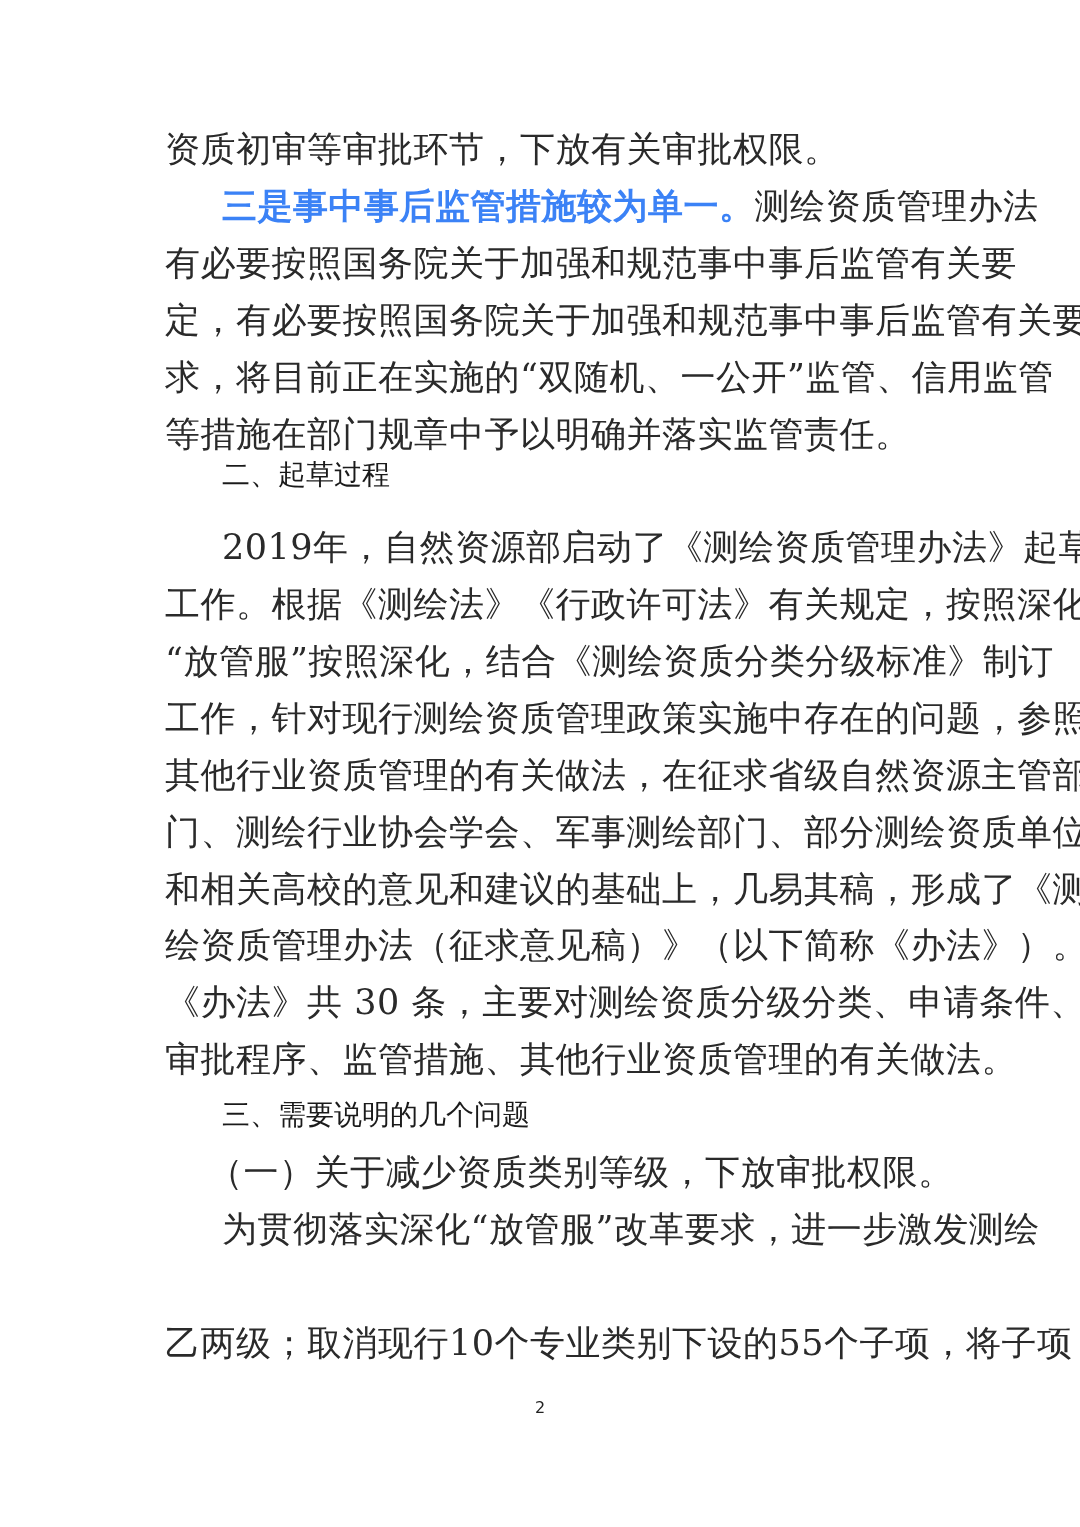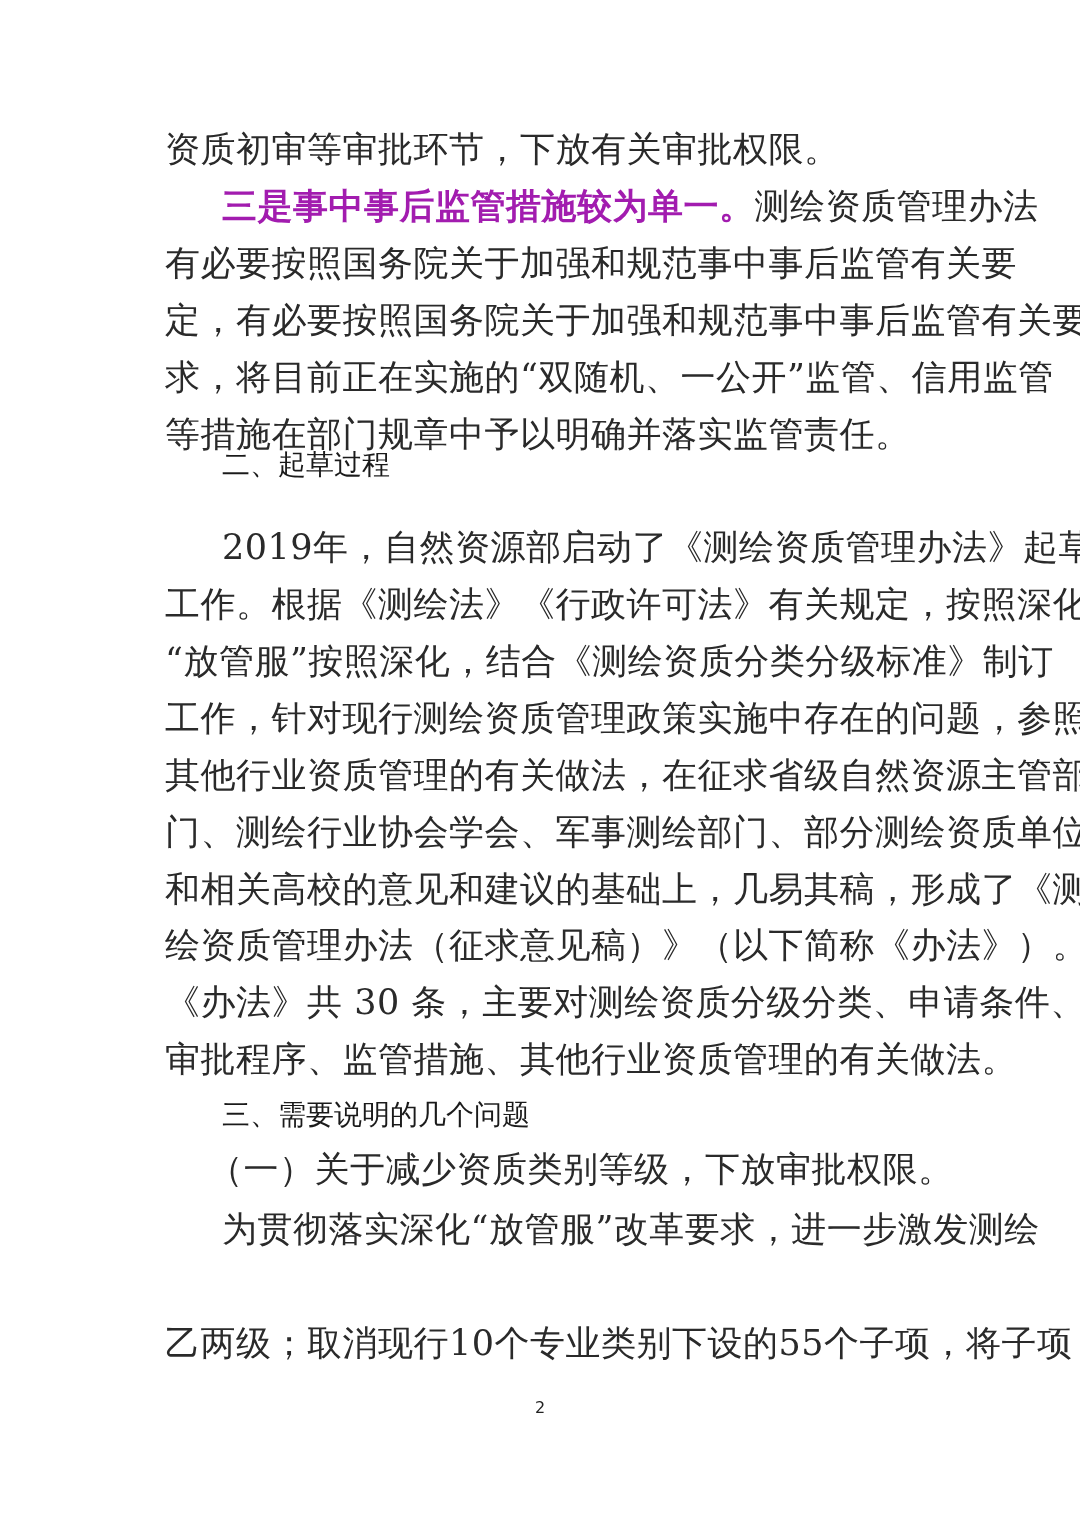--- a/index.html
+++ b/index.html
@@ -13,31 +13,31 @@
     font-size: 35px;
     line-height: 36px;
     color: #2a2a2a;
     white-space: nowrap;
     text-align: justify;
     text-align-last: justify;
     letter-spacing: 0.5px;
   }
   .line.last { text-align-last: left; }
   .line.indent { left: 222px; width: 695px; }
-  .bold { font-family: "DejaVu Sans", "Liberation Sans", sans-serif; font-weight: bold; color: #a21caf; }
+  .bold { font-family: "DejaVu Sans", "Liberation Sans", sans-serif; font-weight: bold; color: #3b82f6; }
   .heading {
     position: absolute;
     left: 222px;
     font-family: "DejaVu Sans", "Liberation Sans", sans-serif;
     font-size: 28px;
     line-height: 36px;
     color: #1a1a1a;
     white-space: nowrap;
   }
-  .kaiti { font-family: Liberation Mono, monospace; font-style: normal; }
+  .kaiti { font-family: Liberation Sans, sans-serif; font-style: normal; }
   .page-num {
     position: absolute;
     left: 0; width: 1080px;
     top: 1398px;
     text-align: center;
     font-family: "DejaVu Sans", "Liberation Sans", sans-serif;
     font-size: 16px;
     color: #222;
   }
 </style>
@@ -48,21 +48,21 @@
 
   <div class="line last" style="top:131px">资质初审等审批环节，下放有关审批权限。</div>
 
   <div class="line indent" style="top:188px"><span class="bold">三是事中事后监管措施较为单一。</span><span>测绘资质管理办法</span></div>
 
   <div class="line" style="top:245px">有必要按照国务院关于加强和规范事中事后监管有关要</div>
   <div class="line" style="top:302px">定，有必要按照国务院关于加强和规范事中事后监管有关要</div>
   <div class="line" style="top:359px">求，将目前正在实施的“双随机、一公开”监管、信用监管</div>
   <div class="line last" style="top:416px">等措施在部门规章中予以明确并落实监管责任。</div>
 
-  <div class="heading" style="top:447px">二、起草过程</div>
+  <div class="heading" style="top:457px">二、起草过程</div>
 
   <div class="line indent" style="top:529px">2019年，自然资源部启动了《测绘资质管理办法》起草</div>
   <div class="line" style="top:586px">工作。根据《测绘法》《行政许可法》有关规定，按照深化</div>
   <div class="line" style="top:643px">“放管服”按照深化，结合《测绘资质分类分级标准》制订</div>
   <div class="line" style="top:700px">工作，针对现行测绘资质管理政策实施中存在的问题，参照</div>
   <div class="line" style="top:757px">其他行业资质管理的有关做法，在征求省级自然资源主管部</div>
   <div class="line" style="top:814px">门、测绘行业协会学会、军事测绘部门、部分测绘资质单位</div>
   <div class="line" style="top:871px">和相关高校的意见和建议的基础上，几易其稿，形成了《测</div>
   <div class="line" style="top:927px">绘资质管理办法（征求意见稿）》（以下简称《办法》）。</div>
   <div class="line" style="top:984px">《办法》共 30 条，主要对测绘资质分级分类、申请条件、</div>

